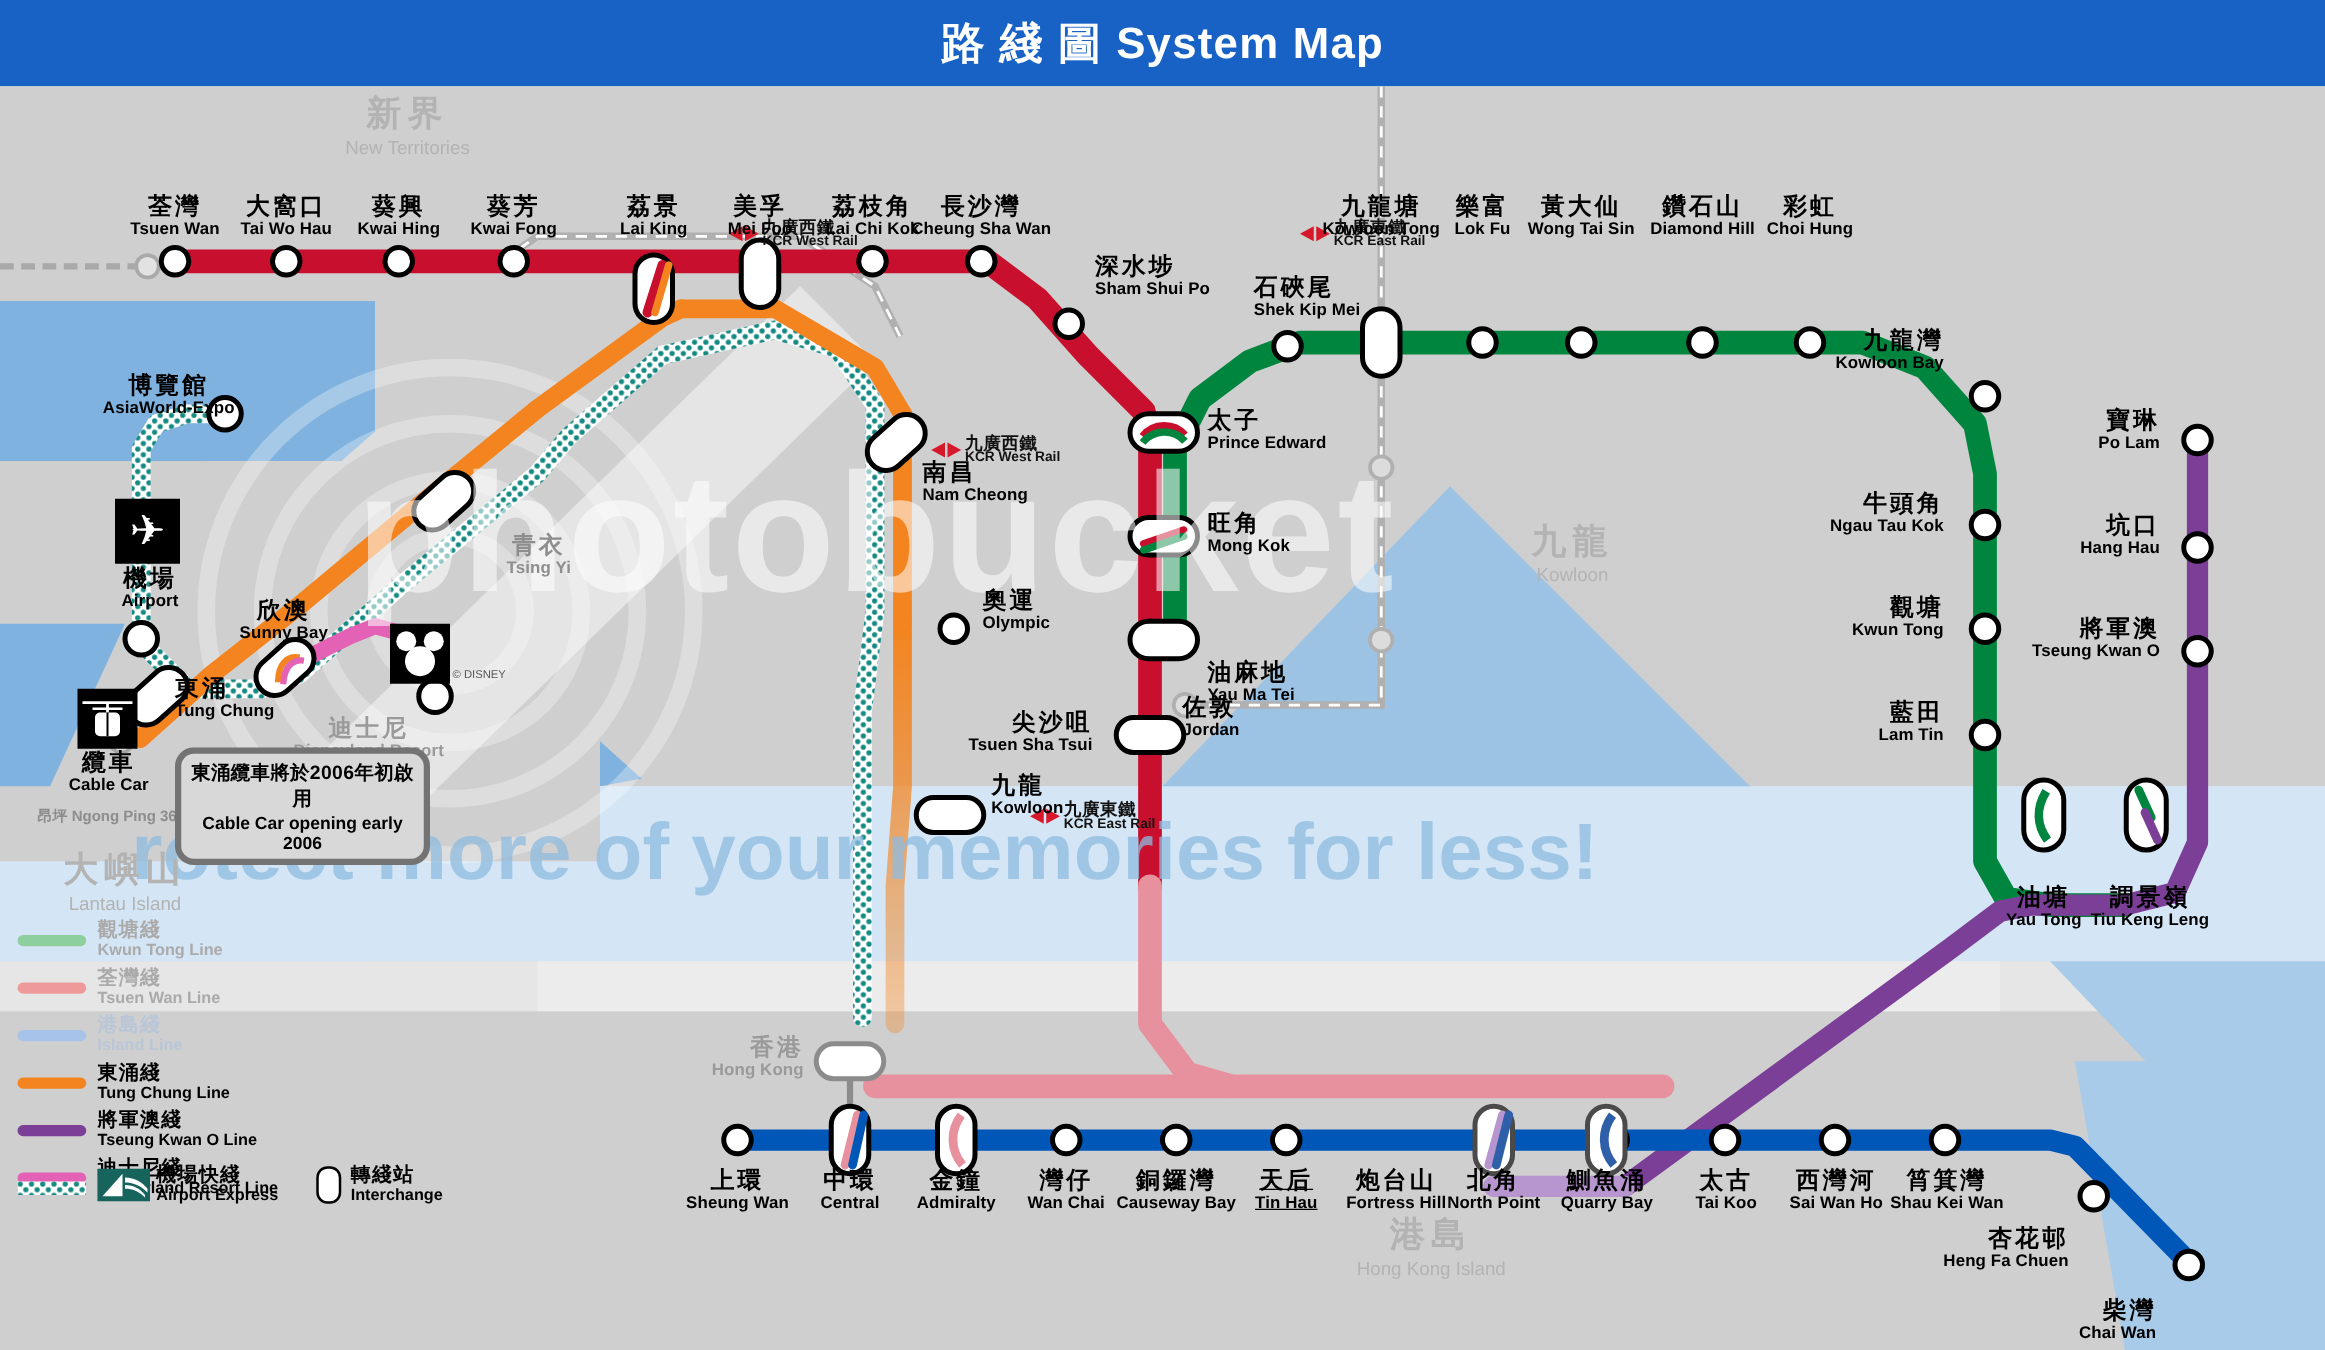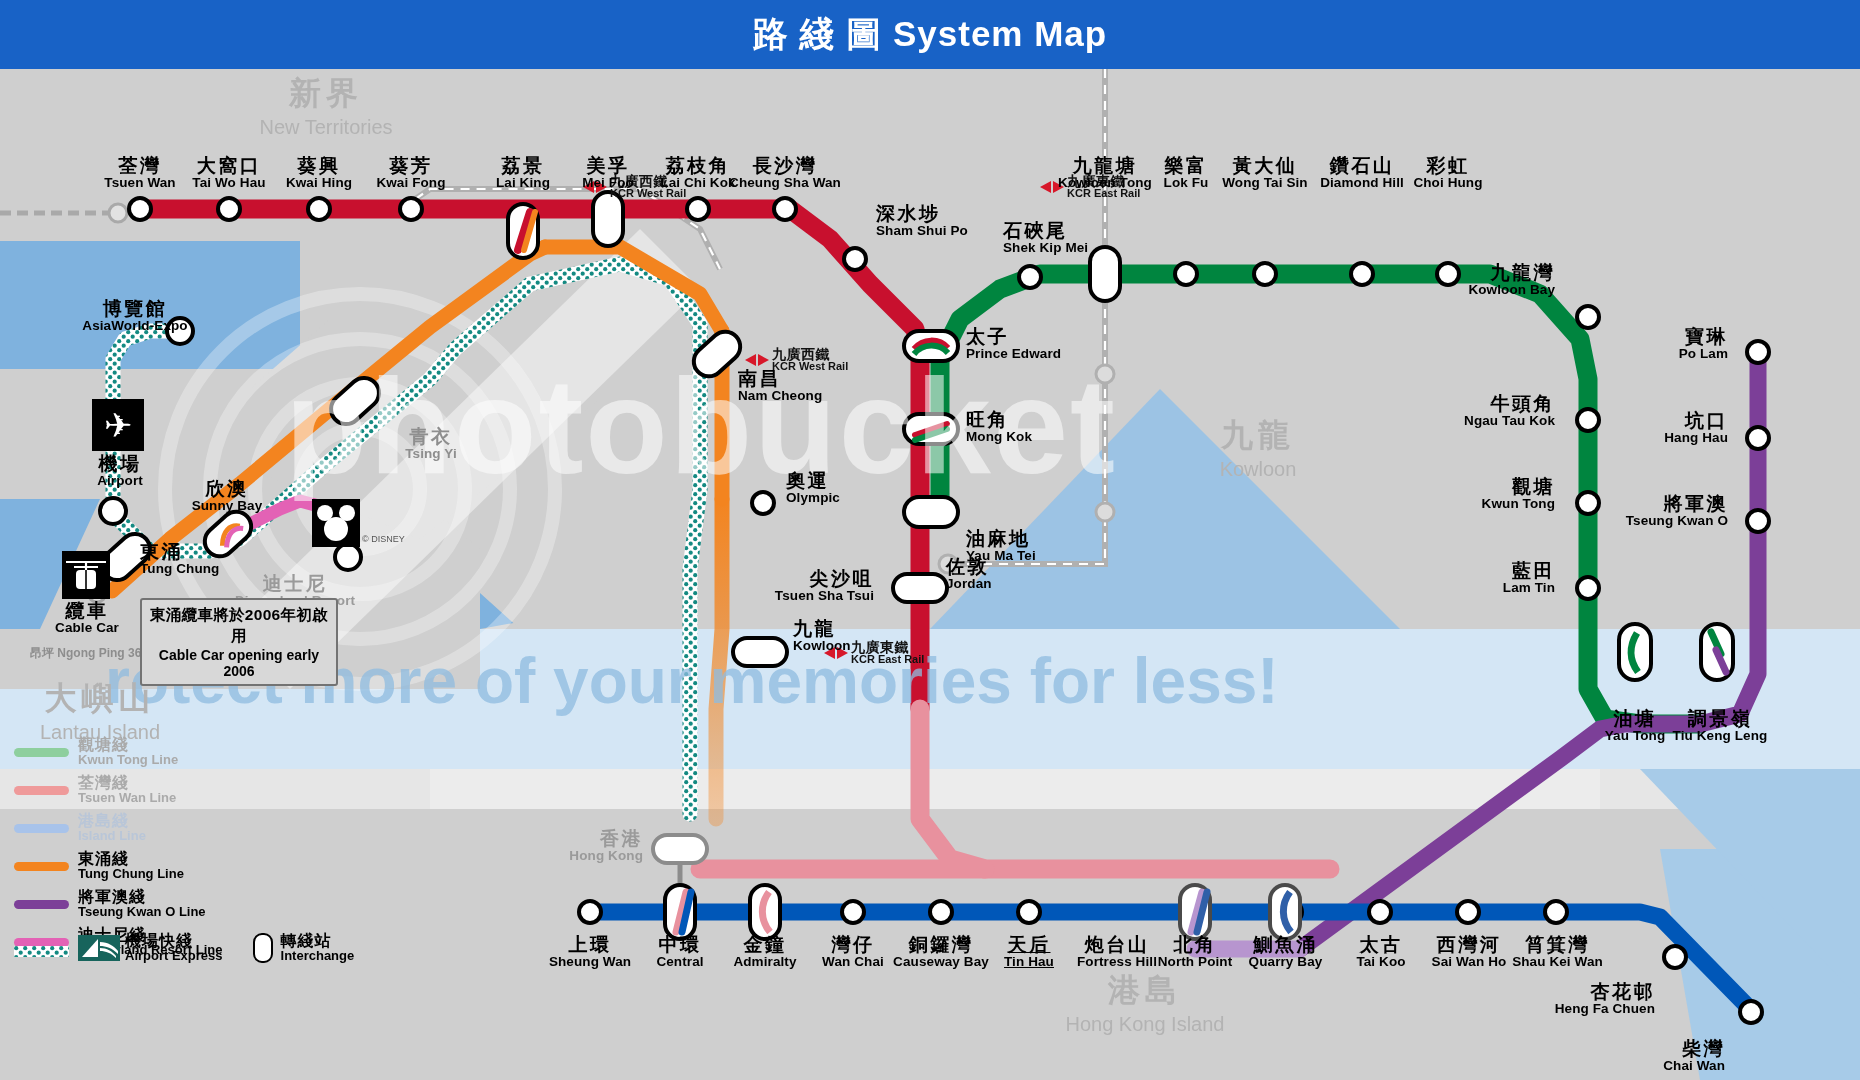--- a/index.html
+++ b/index.html
@@ -19,35 +19,35 @@
   
   .lbl{position:absolute;color:#000;text-align:center;line-height:1.02;
        white-space:nowrap;pointer-events:none;}
   .lbl .zh{font-size:19px;font-weight:bold;letter-spacing:2.5px;display:block;}
   .lbl .en{font-size:13.5px;font-weight:bold;letter-spacing:.1px;display:block;margin-top:1px;}
   .lbl.left{text-align:right;}
   .lbl.right{text-align:left;}
 
   .region{position:absolute;text-align:center;white-space:nowrap;pointer-events:none;
           color:#b3b3b3;}
-  .region .zh{font-size:32px;font-weight:bold;letter-spacing:5px;display:block;}
-  .region .en{font-size:20px;display:block;}
+  .region .zh{font-size:28px;font-weight:bold;letter-spacing:5px;display:block;}
+  .region .en{font-size:15px;display:block;}
 
   .faded .zh,.faded .en{color:#9a9a9a;}
   .faded2 .zh,.faded2 .en{color:#8e8e8e;}
 
   
   .kcr{position:absolute;white-space:nowrap;pointer-events:none;display:flex;align-items:center;gap:4px;}
   .kcr .txt{line-height:1.0;}
   .kcr .zh{font-size:14px;font-weight:bold;color:#111;display:block;letter-spacing:.5px;}
   .kcr .en{font-size:11px;font-weight:bold;color:#111;display:block;}
 
   
   #notice{position:absolute;left:140px;top:529px;width:180px;
-    background:#d8d8d8;border:2px solid #737373;border-radius:3px;padding:5px 7px;text-align:center;}
+    background:#d8d8d8;border:5px solid #737373;border-radius:15px;padding:5px 7px;text-align:center;}
   #notice .zh{font-size:15.5px;font-weight:bold;color:#000;display:block;letter-spacing:.3px;}
   #notice .en{font-size:14px;font-weight:bold;color:#000;display:block;}
 
   
   #legend{position:absolute;left:14px;top:664px;width:360px;}
   .lrow{display:flex;align-items:center;height:38px;}
   .lswatch{width:55px;height:9px;border-radius:5px;margin-right:9px;flex:0 0 auto;}
   .ltext .zh{font-size:16px;font-weight:bold;color:#000;display:block;line-height:1.0;letter-spacing:1px;}
   .ltext .en{font-size:13px;font-weight:bold;color:#000;display:block;line-height:1.1;}
   .lrow.dim .ltext .zh,.lrow.dim .ltext .en{color:#aaa;}

